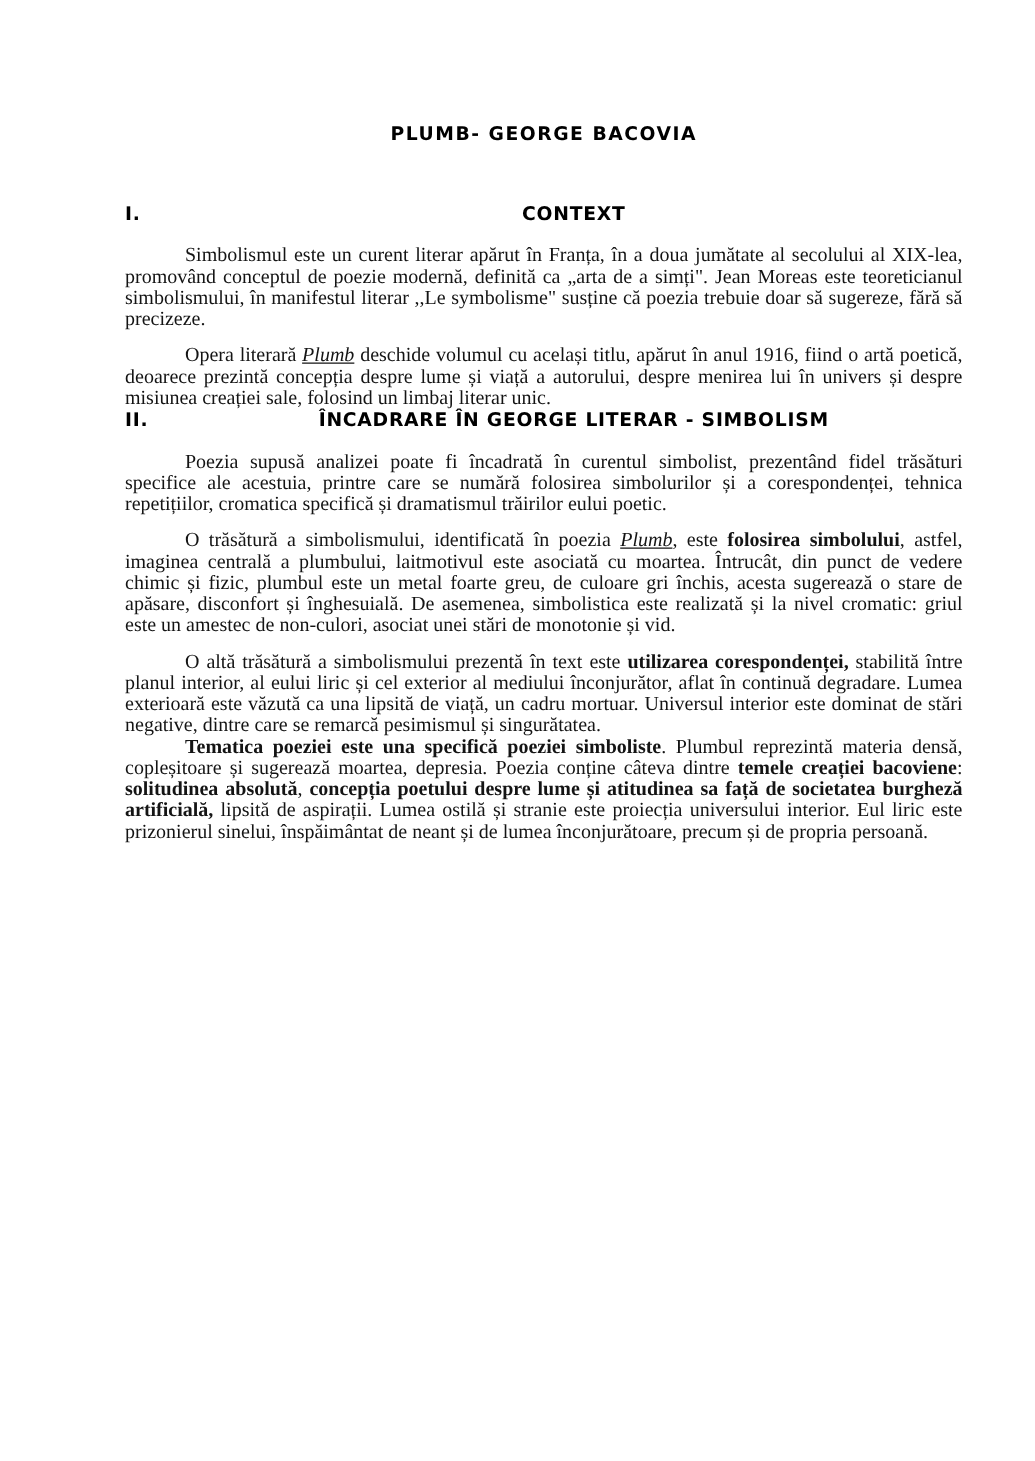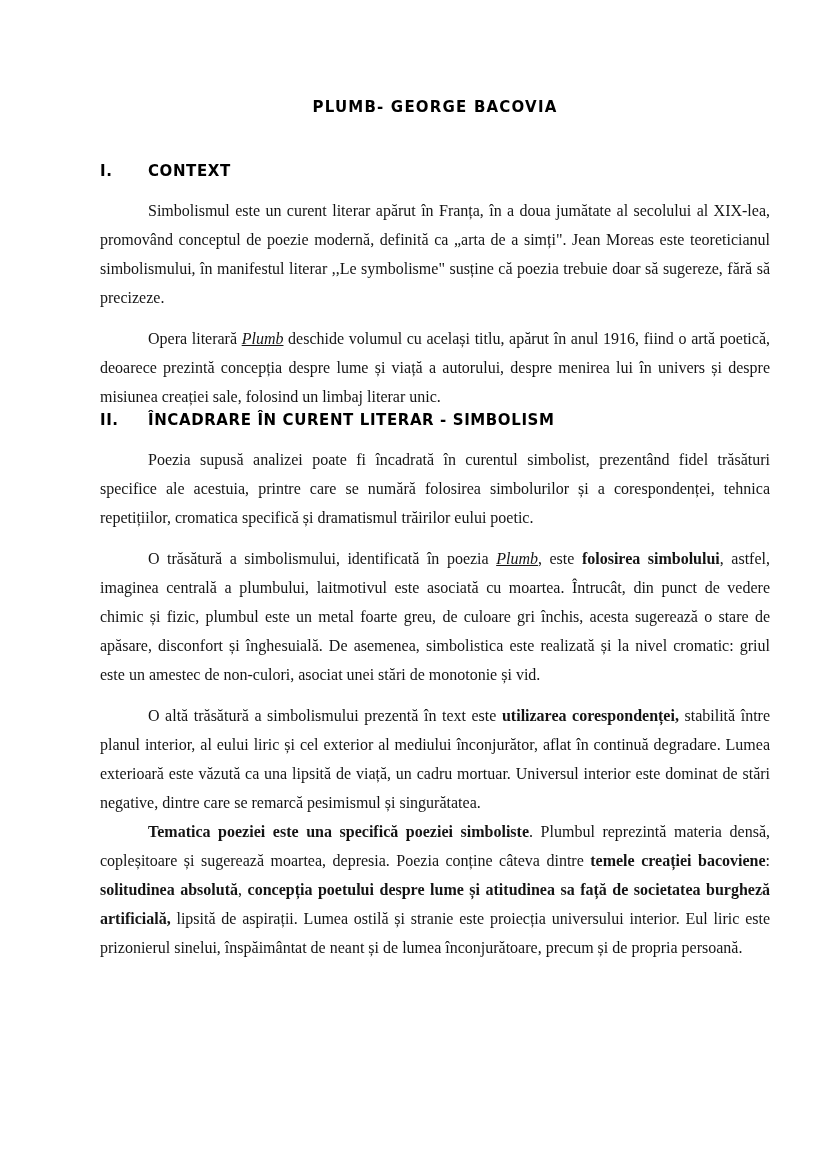--- a/index.html
+++ b/index.html
@@ -37,26 +37,27 @@
     letter-spacing: 0.6px;
     margin: 0 0 16px 0;
     color: #000;
   }
   .sec-num {
     flex: 0 0 48px;
     width: 48px;
   }
   .sec-label {
     flex: 1 1 auto;
+    text-align: center;
   }
   .para {
     margin: 0 0 12px 0;
     text-align: justify;
     text-indent: 48px;
-    line-height: 29px;
+    line-height: 17px;
   }
   .para:last-child {
     margin-bottom: 0;
   }
   .para .b { font-weight: bold; }
   .para .u { text-decoration: underline; font-style: italic; }
   section { margin: 0; }
 </style>
 </head>
 <body>
@@ -70,21 +71,21 @@
       <span class="sec-num">I.</span>
       <span class="sec-label">CONTEXT</span>
     </h2>
     <p class="para"><span>Simbolismul este un curent literar apărut în Franța, în a doua jumătate al secolului al XIX-lea, promovând conceptul de poezie modernă, definită ca „arta de a simți". Jean Moreas este teoreticianul simbolismului, în manifestul literar ,,Le symbolisme" susține că poezia trebuie doar să sugereze, fără să precizeze.</span></p>
     <p class="para"><span>Opera literară </span><span class="u">Plumb</span><span> deschide volumul cu același titlu, apărut în anul 1916, fiind o artă poetică, deoarece prezintă concepția despre lume și viață a autorului, despre menirea lui în univers și despre misiunea creației sale, folosind un limbaj literar unic.</span></p>
   </section>
 
   <section>
     <h2 class="sec-heading">
       <span class="sec-num">II.</span>
-      <span class="sec-label">ÎNCADRARE ÎN CURENT LITERAR - SIMBOLISM</span>
+      <span class="sec-label">ÎNCADRARE ÎN GEORGE LITERAR - SIMBOLISM</span>
     </h2>
     <p class="para"><span>Poezia supusă analizei poate fi încadrată în curentul simbolist, prezentând fidel trăsături specifice ale acestuia, printre care se numără folosirea simbolurilor și a corespondenței, tehnica repetițiilor, cromatica specifică și dramatismul trăirilor eului poetic.</span></p>
     <p class="para"><span>O trăsătură a simbolismului, identificată în poezia </span><span class="u">Plumb</span><span>, este </span><span class="b">folosirea simbolului</span><span>, astfel, imaginea centrală a plumbului, laitmotivul este asociată cu moartea. Întrucât, din punct de vedere chimic și fizic, plumbul este un metal foarte greu, de culoare gri închis, acesta sugerează o stare de apăsare, disconfort și înghesuială. De asemenea, simbolistica este realizată și la nivel cromatic: griul este un amestec de non-culori, asociat unei stări de monotonie și vid.</span></p>
     <p class="para"><span>O altă trăsătură a simbolismului prezentă în text este </span><span class="b">utilizarea corespondenței,</span><span> stabilită între planul interior, al eului liric și cel exterior al mediului înconjurător, aflat în continuă degradare. Lumea exterioară este văzută ca una lipsită de viață, un cadru mortuar. Universul interior este dominat de stări negative, dintre care se remarcă pesimismul și singurătatea.</span></p>
   </section>
 
   <section>
     <p class="para"><span class="b">Tematica poeziei este una specifică poeziei simboliste</span><span>. Plumbul reprezintă materia densă, copleșitoare și sugerează moartea, depresia. Poezia conține câteva dintre </span><span class="b">temele creației bacoviene</span><span>: </span><span class="b">solitudinea absolută</span><span>, </span><span class="b">concepția poetului despre lume și atitudinea sa față de societatea burgheză artificială,</span><span> lipsită de aspirații. Lumea ostilă și stranie este proiecția universului interior. Eul liric este prizonierul sinelui, înspăimântat de neant și de lumea înconjurătoare, precum și de propria persoană.</span></p>
   </section>
 

